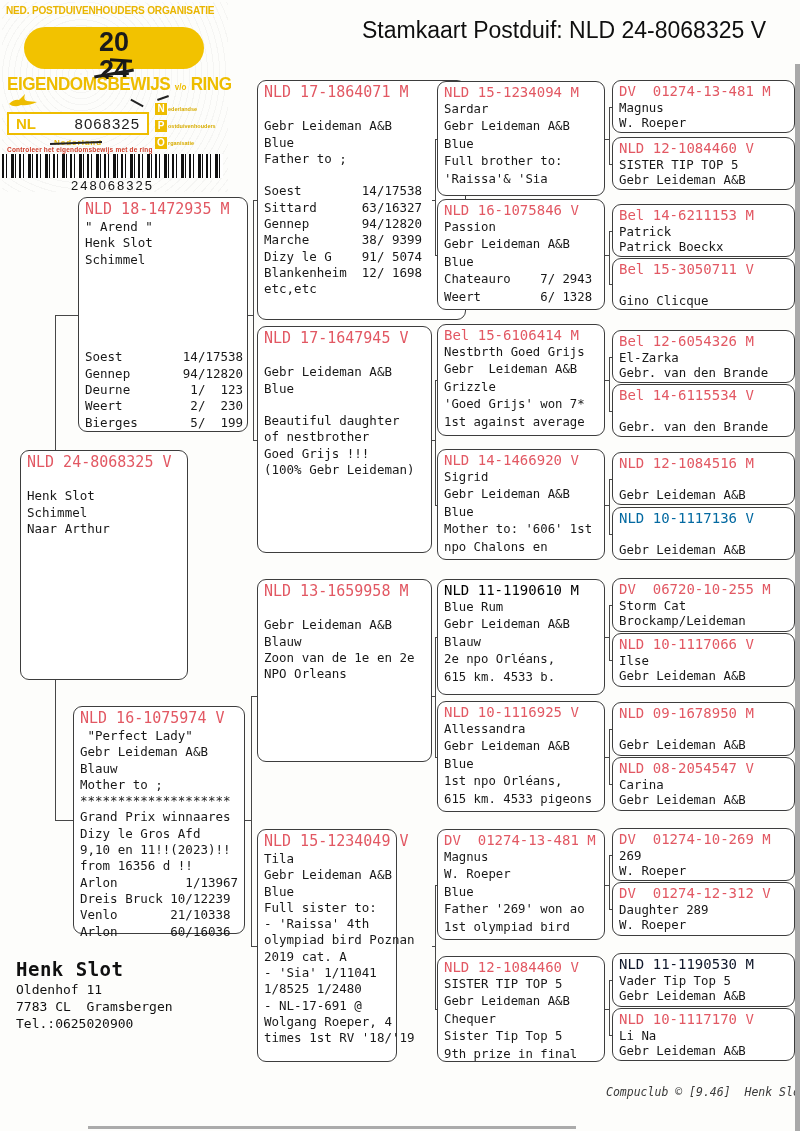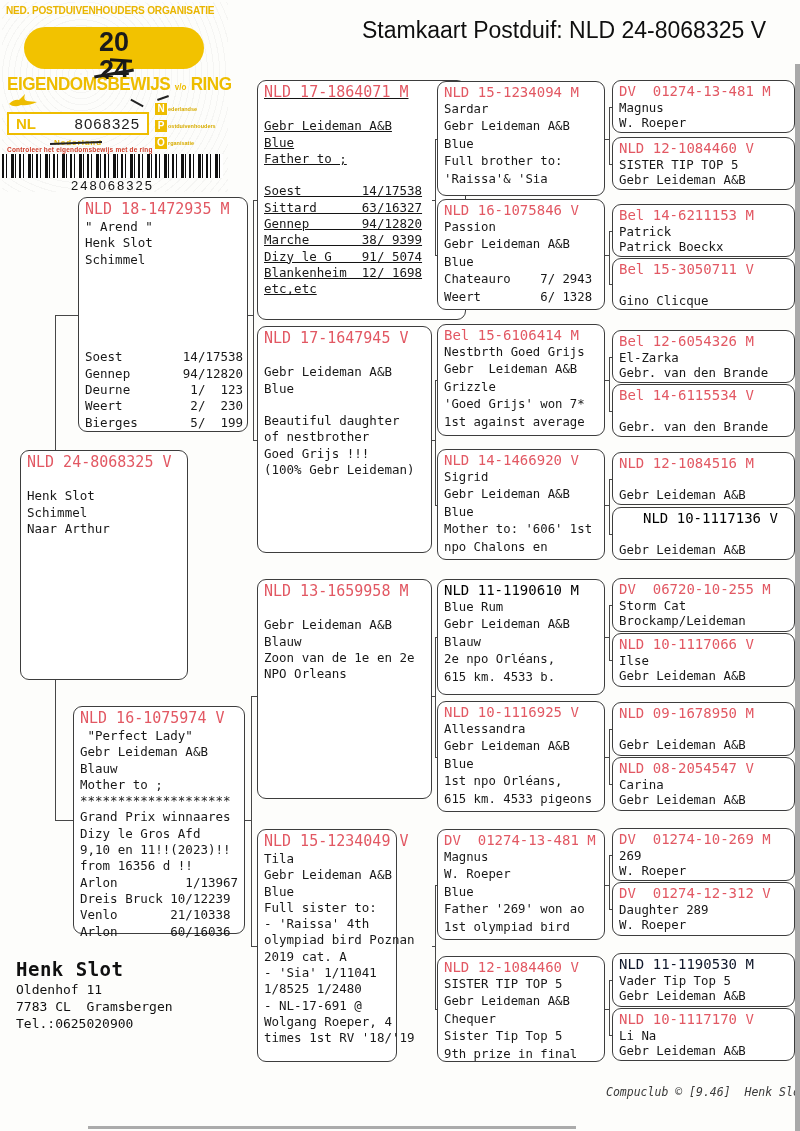--- a/index.html
+++ b/index.html
@@ -194,21 +194,21 @@
 ********************
 Grand Prix winnaares
 Dizy le Gros Afd
 9,10 en 11!!(2023)!!
 from 16356 d !!
 Arlon         1/13967
 Dreis Bruck 10/12239
 Venlo       21/10338
 Arlon       60/16036</div>
       </div>
-      <div class="box g3" style="left: 257px; top: 80px; width: 209px; height: 240px; text-decoration: underline;">
+      <div class="box g3" style="left: 257px; top: 80px; width: 209px; height: 240px;">
         <div class="ring" style="color: rgb(226, 88, 99);">NLD 17-1864071 M</div>
         <div class="lines">
 Gebr Leideman A&amp;B
 Blue
 Father to ;
 
 Soest        14/17538
 Sittard      63/16327
 Gennep       94/12820
 Marche       38/ 9399
@@ -220,21 +220,21 @@
         <div class="ring" style="color: rgb(226, 88, 99);">NLD 17-1647945 V</div>
         <div class="lines">
 Gebr Leideman A&amp;B
 Blue
 
 Beautiful daughter
 of nestbrother
 Goed Grijs !!!
 (100% Gebr Leideman)</div>
       </div>
-      <div class="box g3" style="left: 257px; top: 579px; width: 175px; height: 220px;">
+      <div class="box g3" style="left: 257px; top: 579px; width: 175px; height: 183px;">
         <div class="ring" style="color: rgb(226, 88, 99);">NLD 13-1659958 M</div>
         <div class="lines">
 Gebr Leideman A&amp;B
 Blauw
 Zoon van de 1e en 2e
 NPO Orleans</div>
       </div>
       <div class="box g3" style="left: 257px; top: 829px; width: 140px; height: 233px;">
         <div class="ring" style="color: rgb(226, 88, 99);">NLD 15-1234049 V</div>
         <div class="lines">Tila
@@ -343,21 +343,21 @@
         <div class="ring" style="color: rgb(226, 88, 99);">Bel 14-6115534 V</div>
         <div class="lines">
 Gebr. van den Brande</div>
       </div>
       <div class="box g5" style="left: 612px; top: 452px; width: 183px; height: 53px;">
         <div class="ring" style="color: rgb(226, 88, 99);">NLD 12-1084516 M</div>
         <div class="lines">
 Gebr Leideman A&amp;B</div>
       </div>
       <div class="box g5" style="left: 612px; top: 507px; width: 183px; height: 53px;">
-        <div class="ring" style="color: #000000; margin-left: 24px;">NLD 10-1117136 V</div>
+        <div class="ring" style="color: #0369a1;">NLD 10-1117136 V</div>
         <div class="lines">
 Gebr Leideman A&amp;B</div>
       </div>
       <div class="box g5" style="left: 612px; top: 578px; width: 183px; height: 54px;">
         <div class="ring" style="color: rgb(226, 88, 99);">DV  06720-10-255 M</div>
         <div class="lines">Storm Cat
 Brockamp/Leideman</div>
       </div>
       <div class="box g5" style="left: 612px; top: 633px; width: 183px; height: 54px;">
         <div class="ring" style="color: rgb(226, 88, 99);">NLD 10-1117066 V</div>

